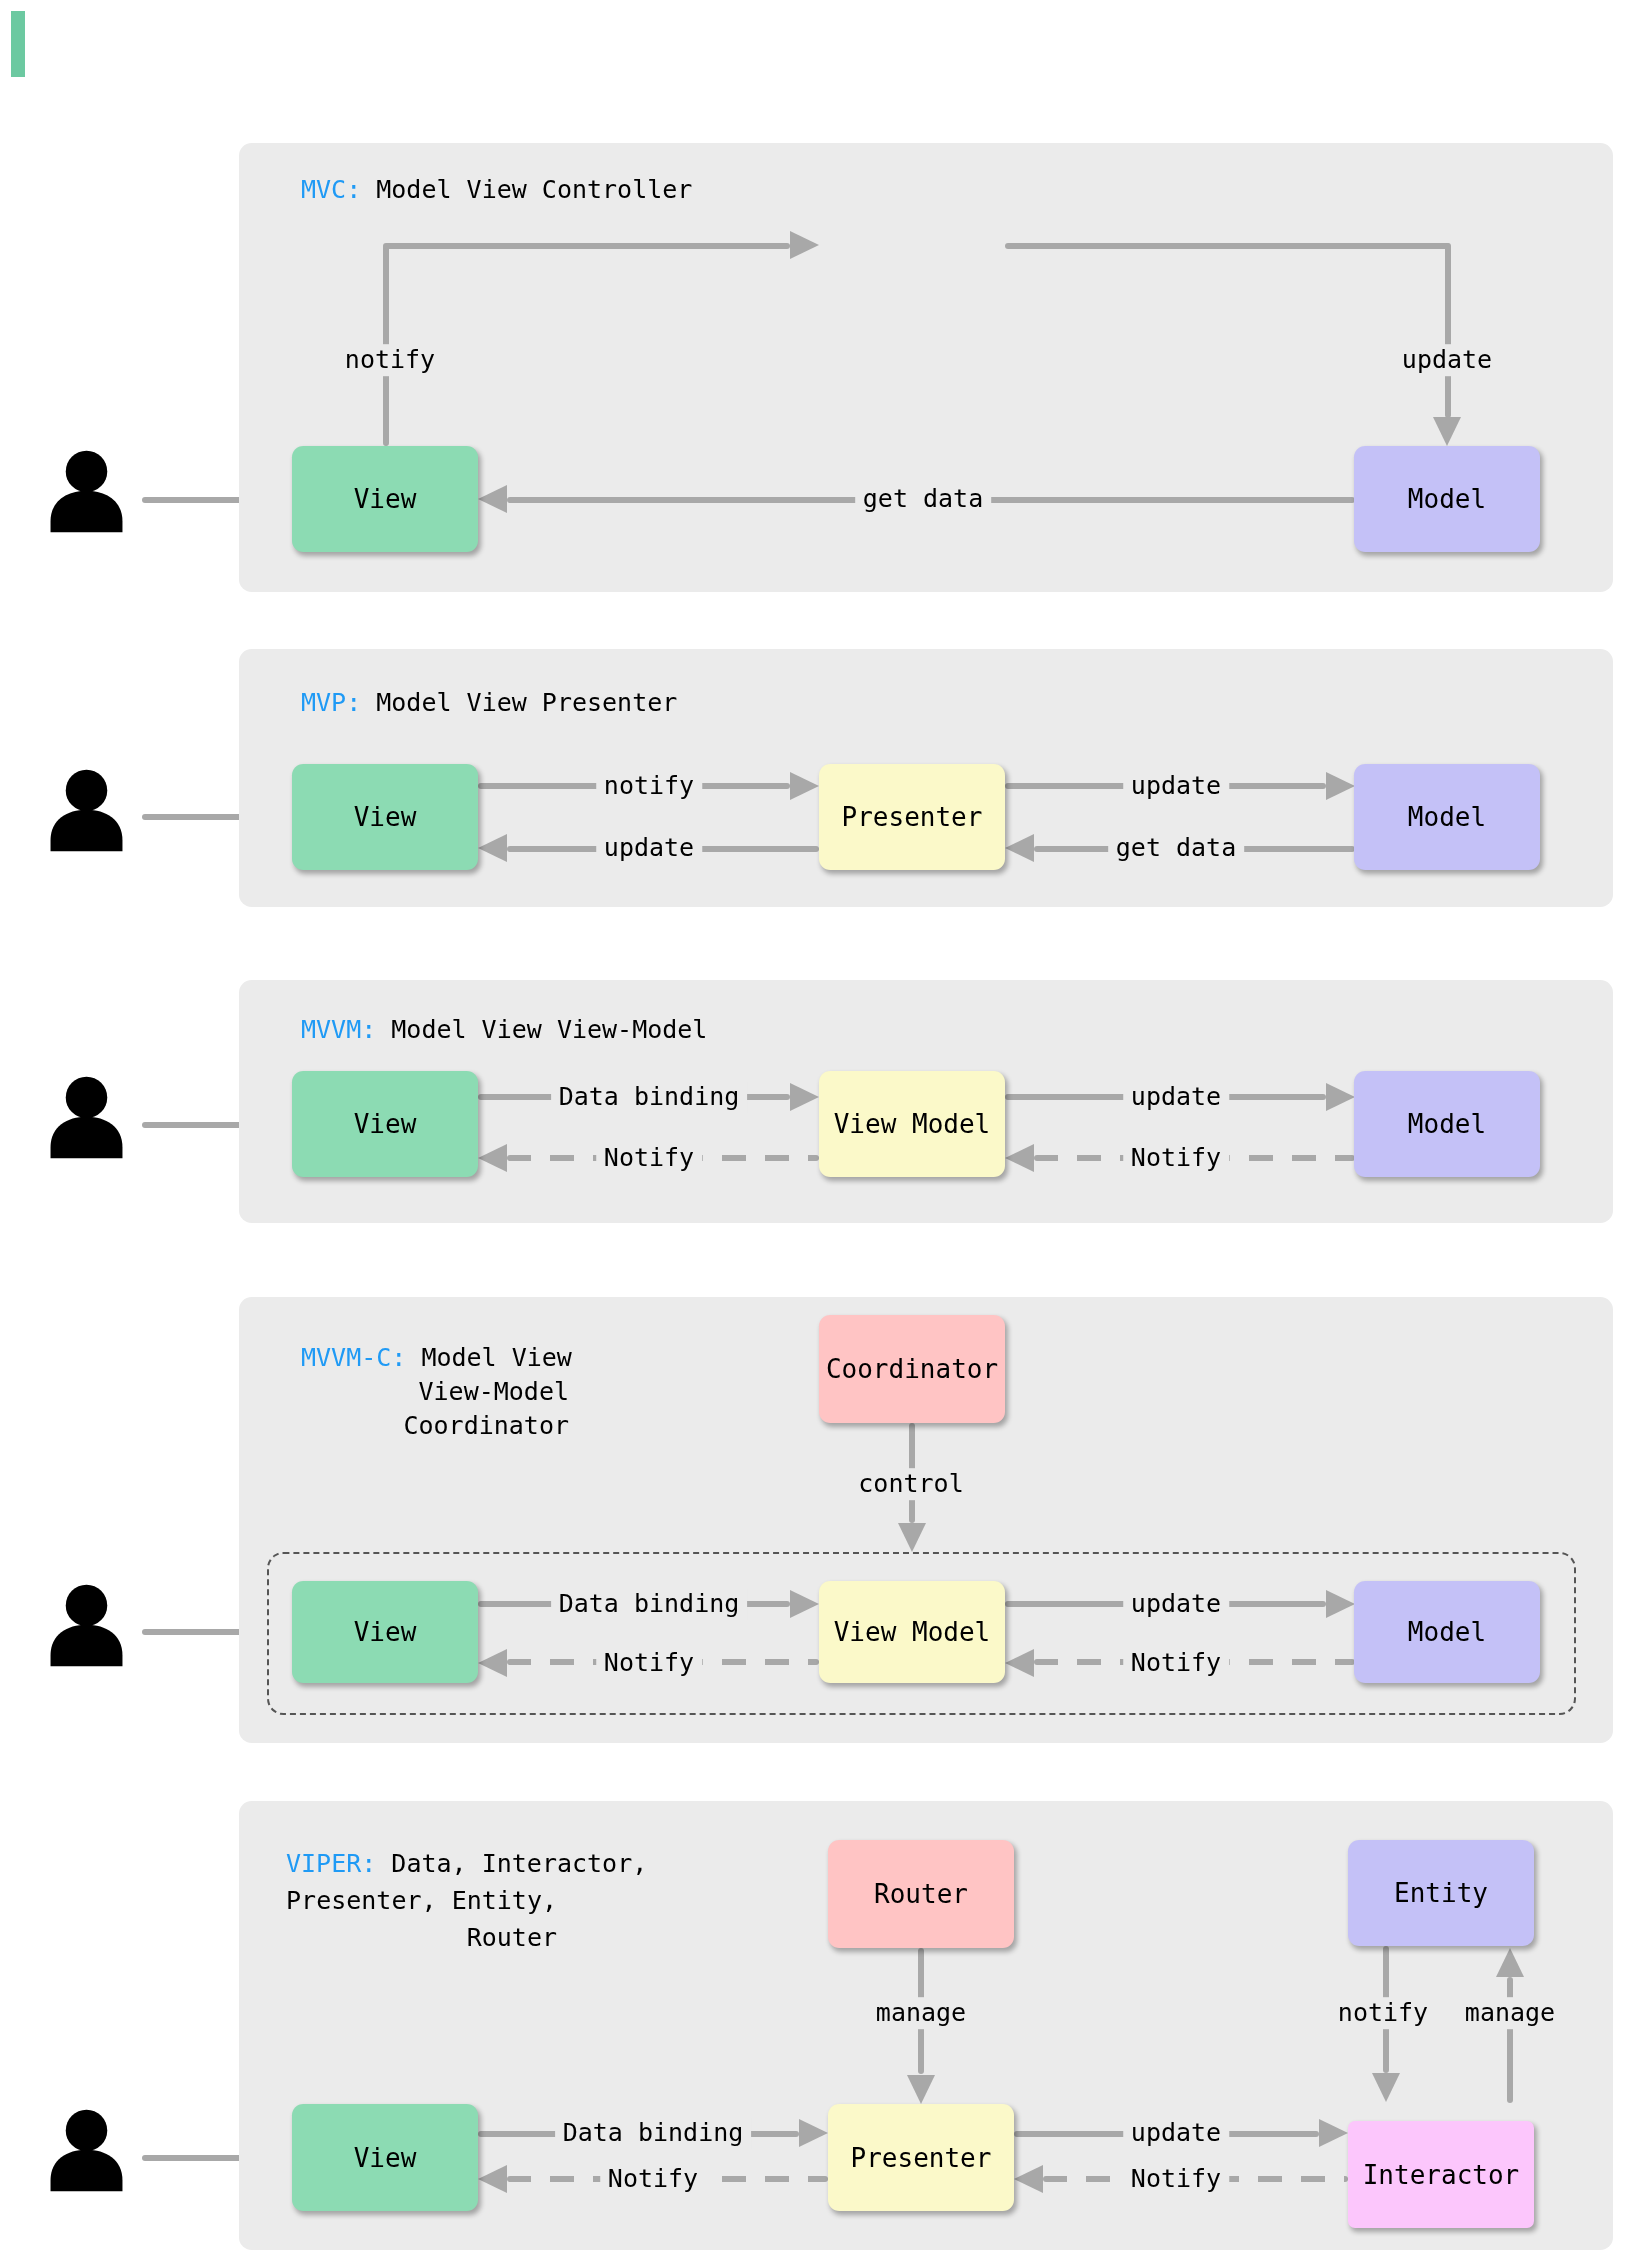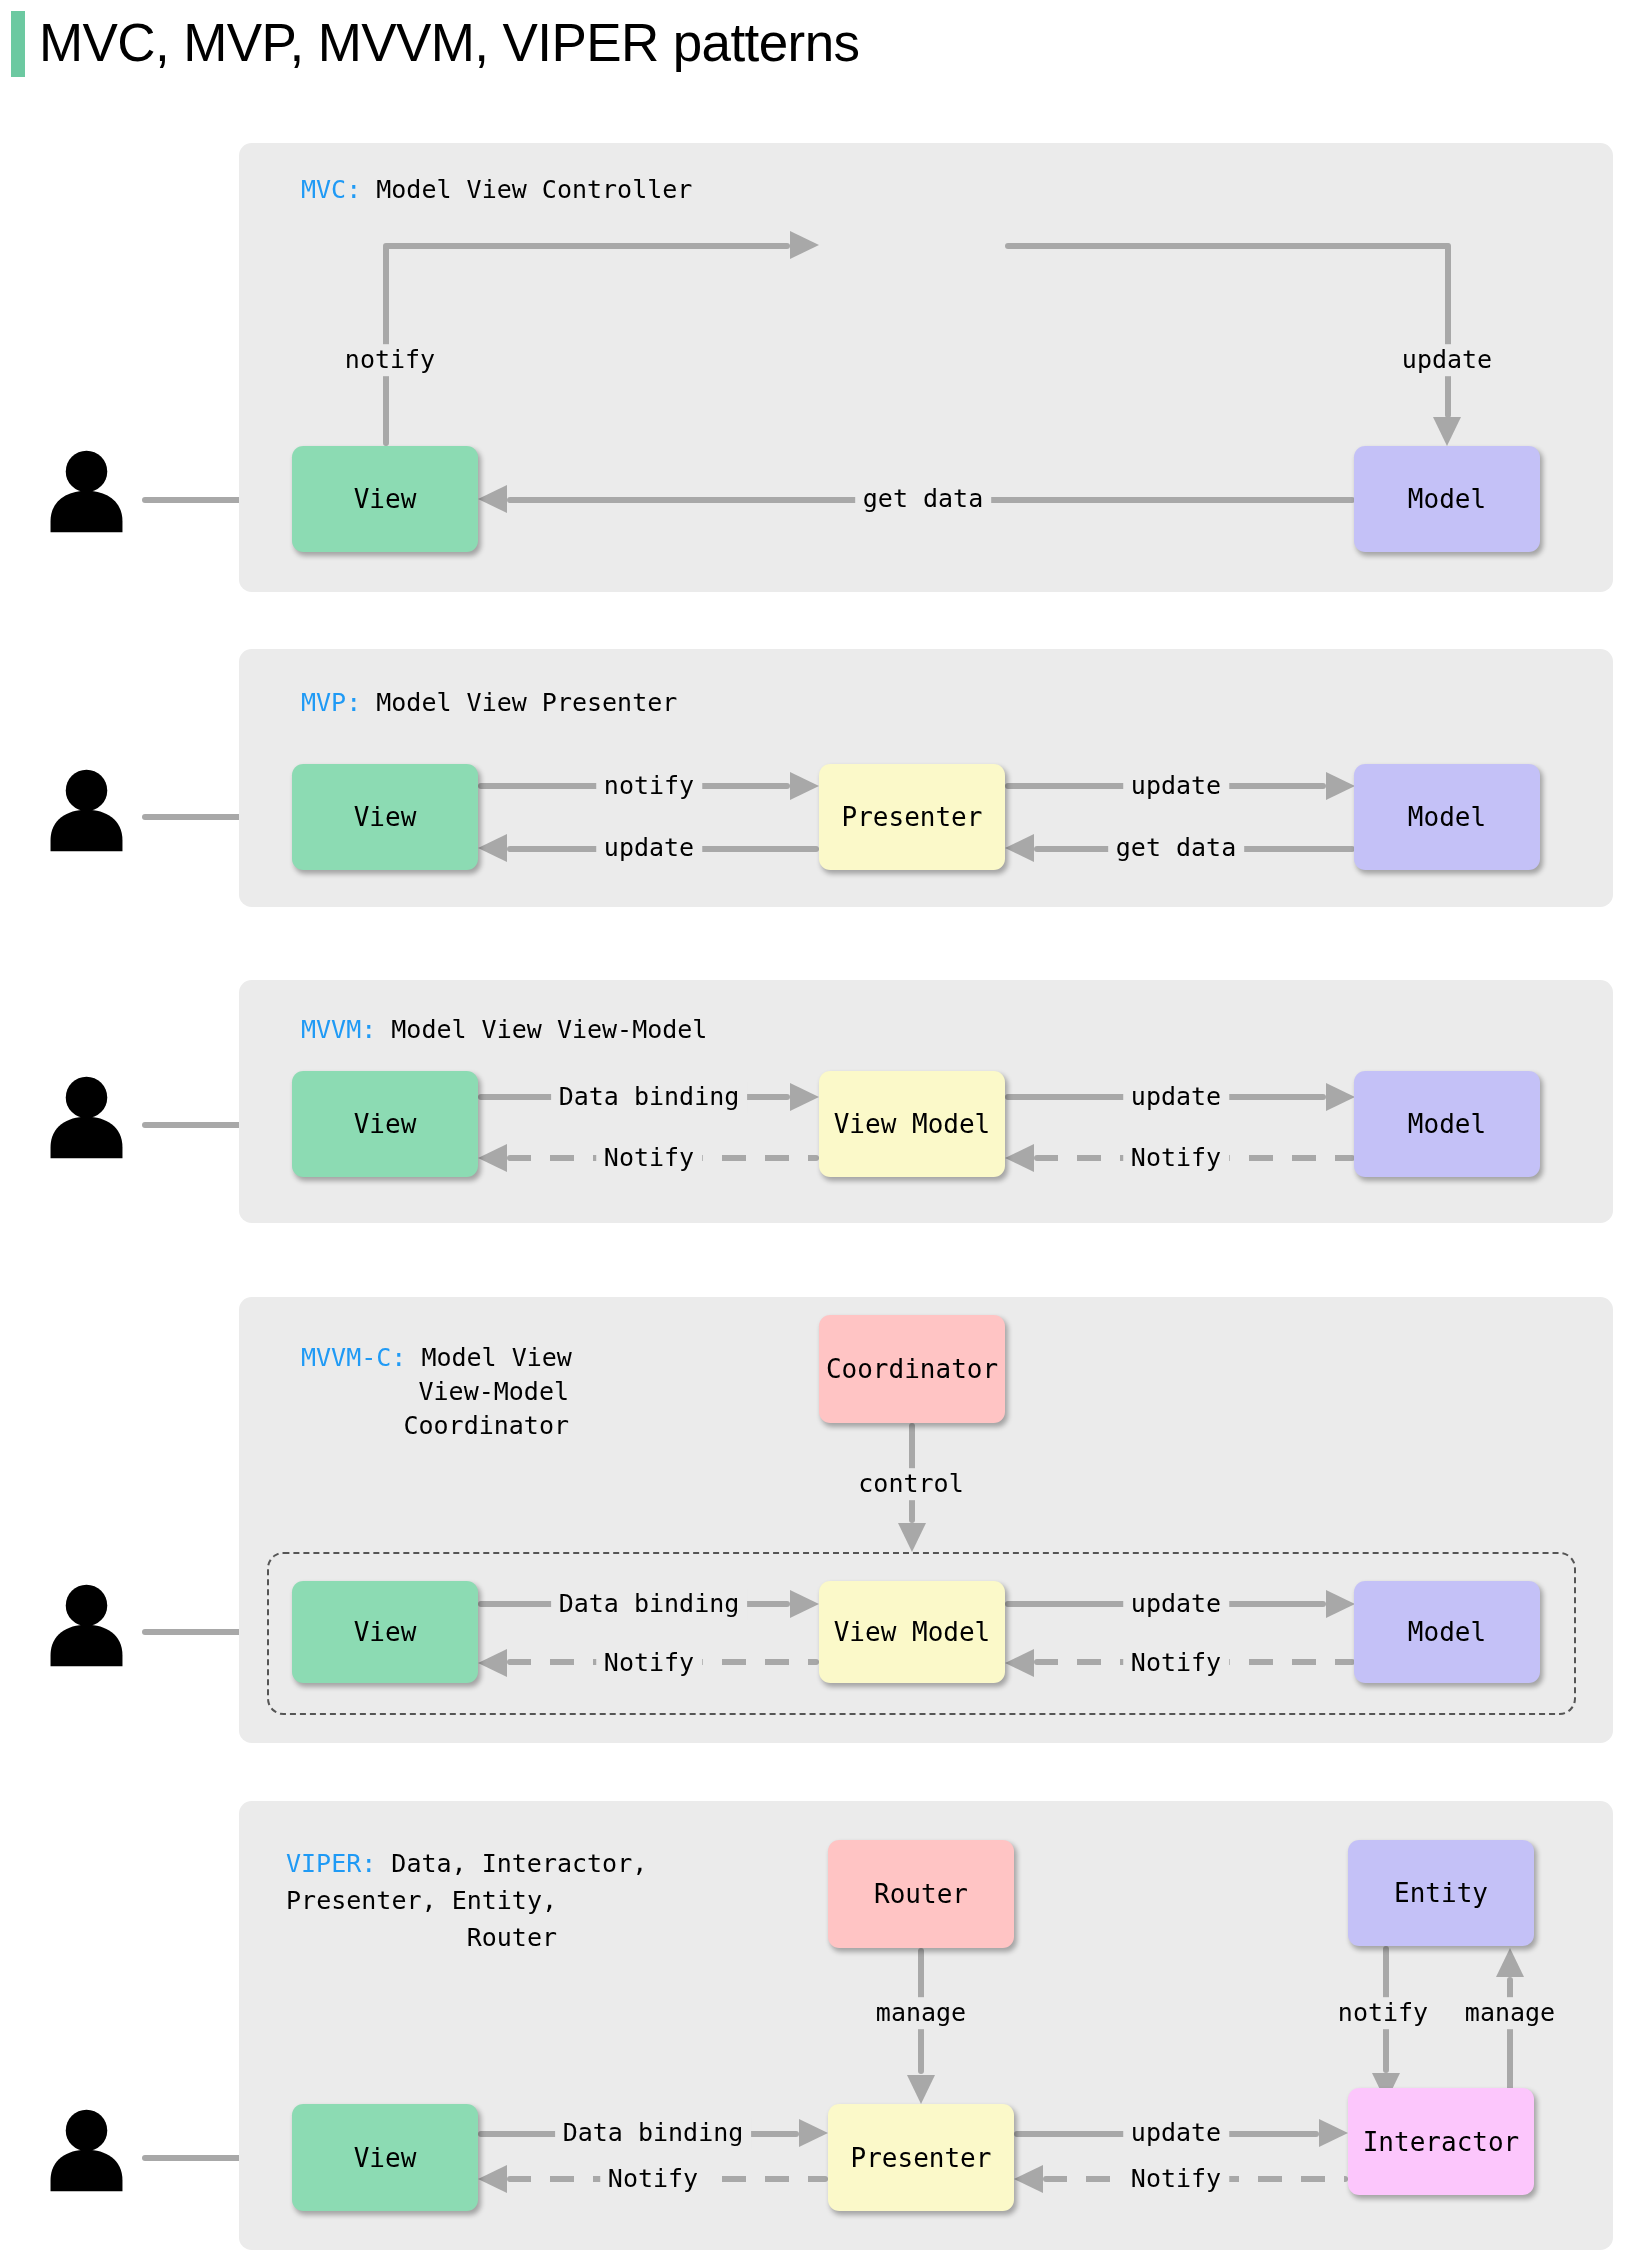--- a/index.html
+++ b/index.html
@@ -36,21 +36,20 @@
        font-size:25px;white-space:nowrap;color:#000;}
   .dashed-group{position:absolute;border:2.5px dashed #555;border-radius:16.4px;}
   .person{position:absolute;width:83px;height:83px;}
 </style>
 </head>
 <body>
 
 <div class="canvas">
 
   <div class="accent-bar"></div>
-  <div class="main-title">MVC, MVP, MVVM, VIPER patterns</div>
 
   <div class="person" style="left:45px;top:450px;">
     <svg width="83" height="83" viewBox="0 0 120 118">
         <circle cx="60" cy="30" r="30" fill="#000"></circle>
         <path d="M8,118 v-16 c0,-30 24,-44 52,-44 s52,14 52,44 v16 z" fill="#000"></path>
       </svg>
   </div>
   <div class="hl" style="left:142px;top:497px;width:124px;"></div>
   <div class="a-r" style="left:263px;top:485px;"></div>
 
@@ -210,21 +209,21 @@
     <div class="a-r" style="left:1080px;top:318px;"></div>
     <div class="a-l" style="left:239px;top:364px;"></div>
     <div class="dl" style="left:268px;top:375px;width:321px;"></div>
     <div class="a-l" style="left:775px;top:364px;"></div>
     <div class="dl" style="left:804px;top:375px;width:305px;"></div>
 
     <div class="box bg-pink" style="left:589px;top:39px;height:108px;">Router</div>
     <div class="box bg-purple" style="left:1109px;top:39px;height:106px;">Entity</div>
     <div class="box bg-green" style="left:53px;top:303px;height:107px;">View</div>
     <div class="box bg-yellow" style="left:589px;top:303px;height:107px;">Presenter</div>
-    <div class="box bg-magenta" style="left:1109px;top:287px;height:107px;">Interactor</div>
+    <div class="box bg-magenta" style="left:1109px;top:320px;height:107px;border-radius:7px;">Interactor</div>
 
     <div class="lbl" style="left:682px;top:212px;">manage</div>
     <div class="lbl" style="left:1144px;top:212px;">notify</div>
     <div class="lbl" style="left:1271px;top:212px;">manage</div>
     <div class="lbl" style="left:414px;top:332px;">Data binding</div>
     <div class="lbl" style="left:937px;top:332px;">update</div>
     <div class="lbl" style="left:414px;top:378px;">Notify</div>
     <div class="lbl" style="left:937px;top:378px;">Notify</div>
   </section>
 

